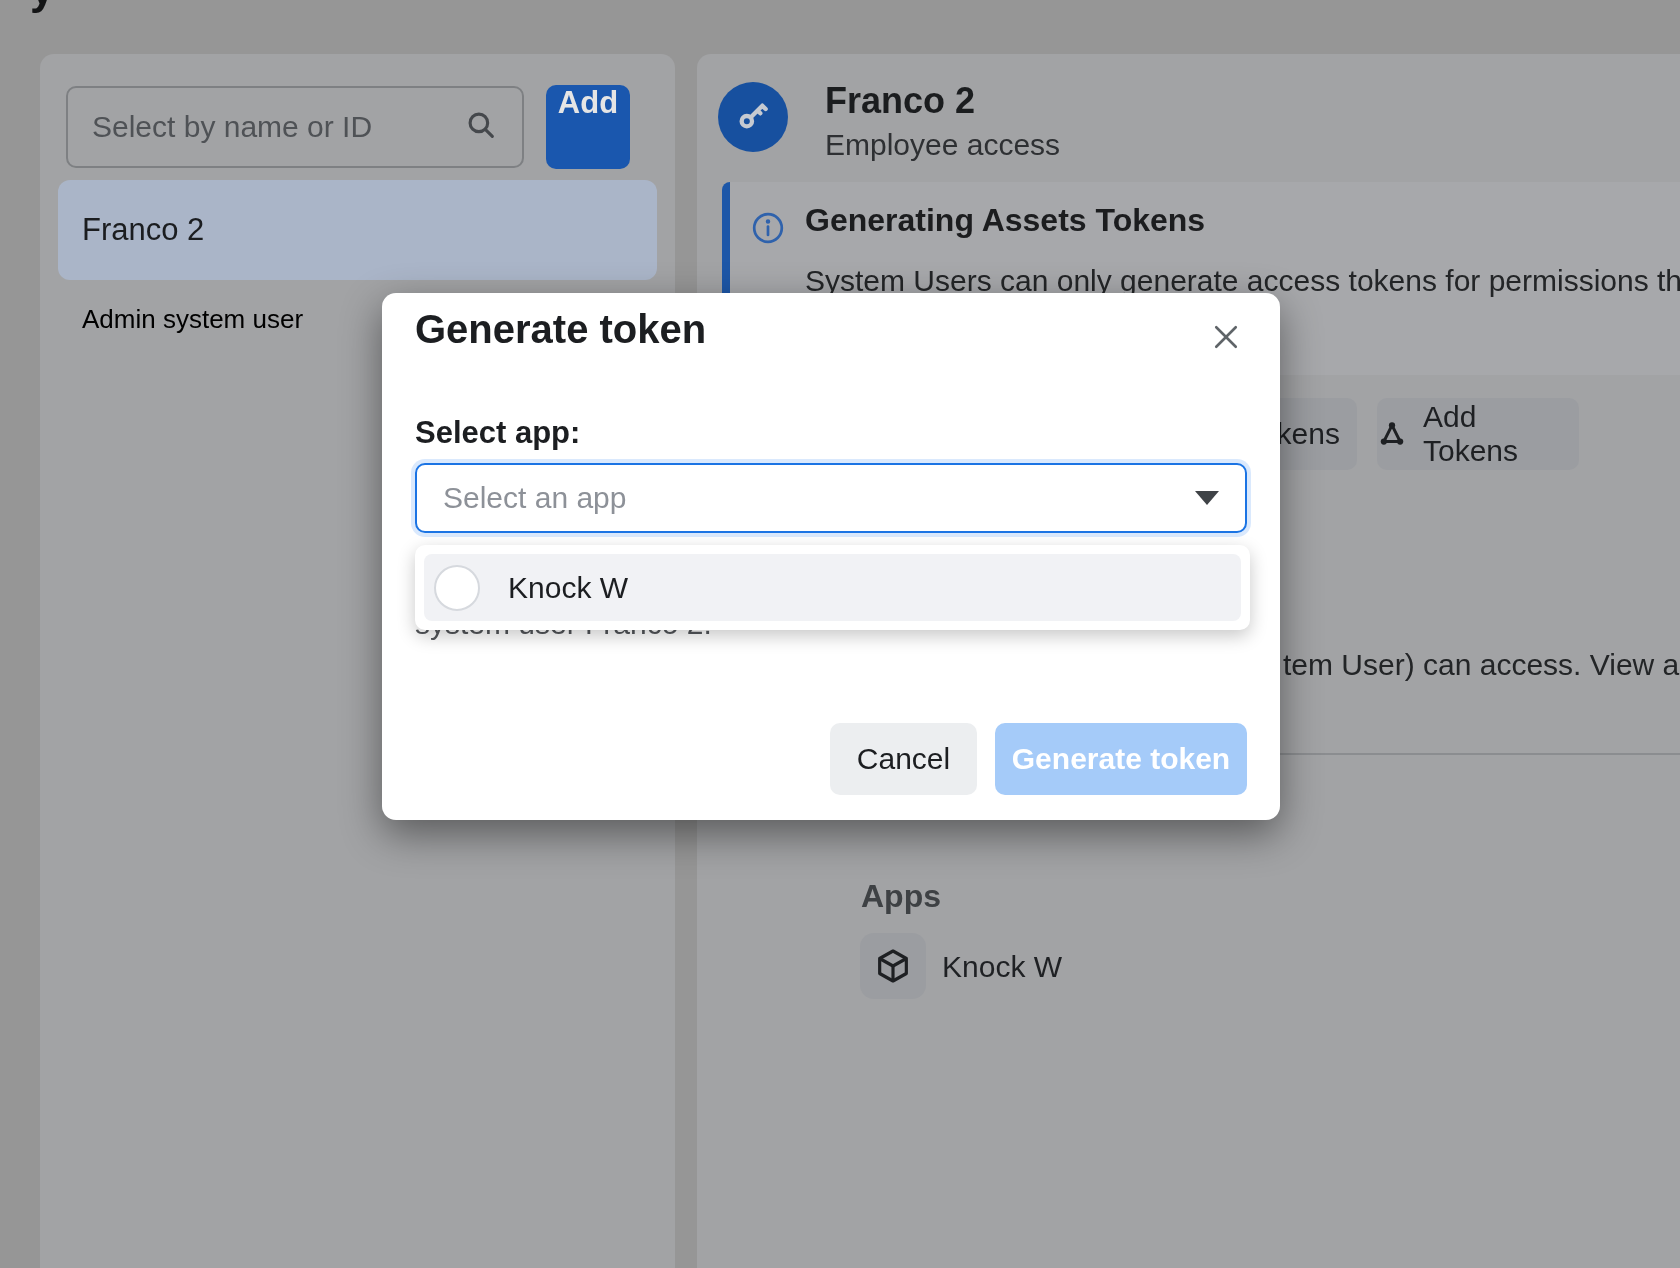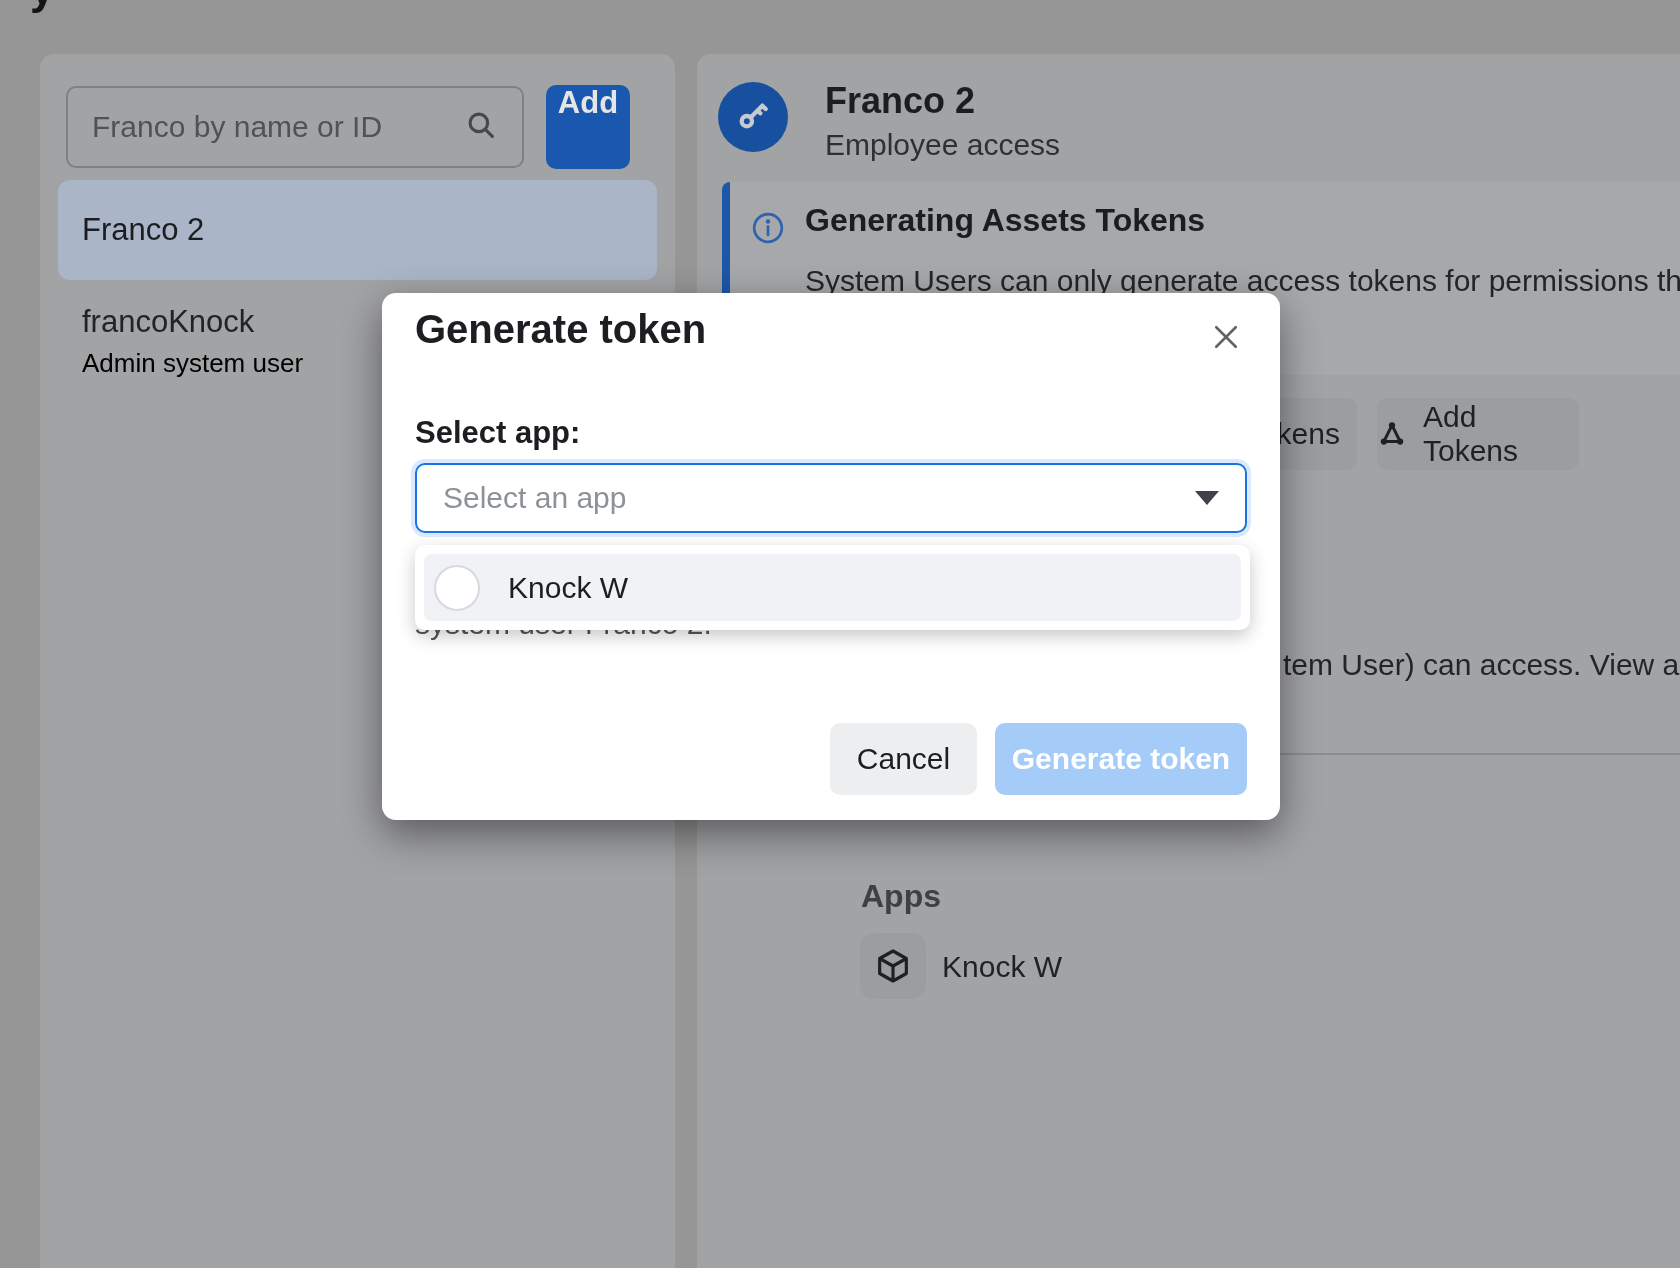--- a/index.html
+++ b/index.html
@@ -133,37 +133,36 @@
 </style>
 </head>
 <body>
 
 <div class="abs clipped-heading">y</div>
 
 <div id="left-card" class="abs card"></div>
 <div id="right-card" class="abs card"></div>
 
 <div id="filter-input" class="abs">
-  <span id="filter-placeholder">Franco by name or ID</span>
+  <span id="filter-placeholder">Select by name or ID</span>
   <span>
     <svg width="34" height="34" viewBox="0 0 24 24" fill="none" stroke="#45484c" stroke-width="2.2" stroke-linecap="round">
       <circle cx="10.5" cy="10.5" r="6.2"></circle>
         <line x1="15.2" y1="15.2" x2="20" y2="20"></line>
     </svg>
   </span>
 </div>
 <div id="add-btn" class="abs">
   <span>Add</span>
 </div>
 
 <div id="row-selected" class="abs">
   <span>Franco 2</span>
 </div>
 <div id="row-user2" class="abs">
-  <div class="uname">francoKnock</div>
   <div class="usub">Admin system user</div>
 </div>
 
 <div id="su-avatar" class="abs">
   <span>
     <svg width="40" height="40" viewBox="0 0 24 24" fill="none" stroke="#c6cad1" stroke-width="2.6" stroke-linecap="round">
       <circle cx="8.3" cy="15.7" r="3.1"></circle>
       <path d="M10.7 13.3 L17.6 6.4 M17.6 6.4 L19.6 8.4 M14.7 9.3 L16.4 11"></path>
     </svg>
   </span>

